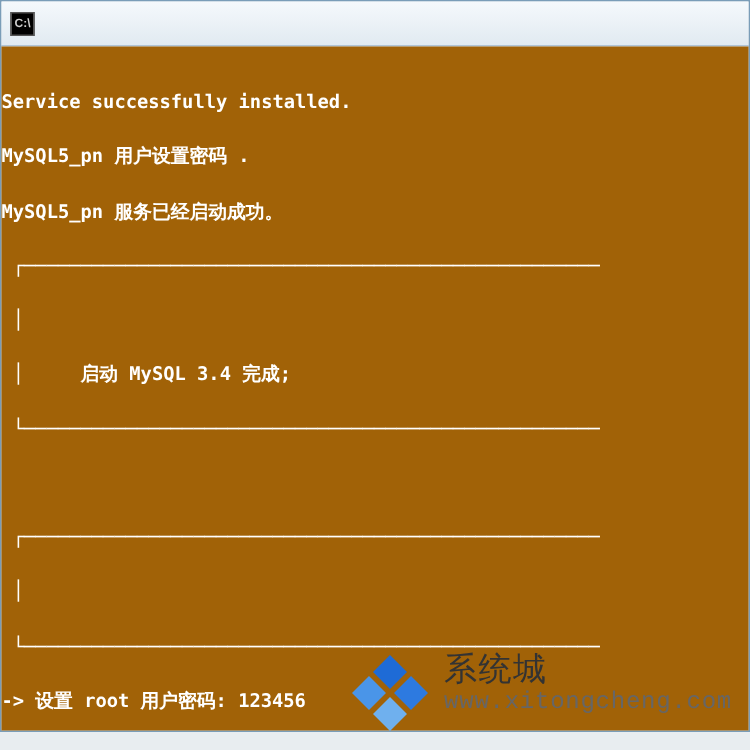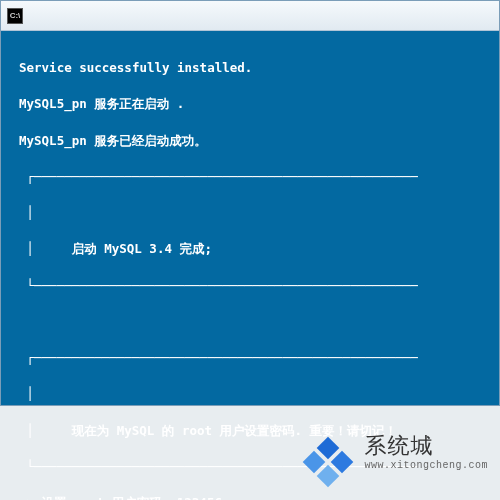--- a/index.html
+++ b/index.html
@@ -33,26 +33,26 @@
   border: 1px solid #555;
   margin-right: 6px;
   display: inline-flex;
   align-items: center;
   justify-content: center;
   color: #ccc;
   font-size: 8px;
   font-weight: bold;
 }
 .console {
-  background: #0369a1;
+  background: #a16207;
   color: #fff;
-  padding: 10px 18px;
+  padding: 10px 0;
   font-size: 12.5px;
   line-height: 1.45;
-  height: 374px;
+  height: 456px;
   white-space: pre;
   font-weight: bold;
   font-family: "NSimSun", "SimSun", "Consolas", monospace;
 }
 .console .line { white-space: pre; }
 .console .box-top, .console .box-bot {
   white-space: pre;
   letter-spacing: 0;
 }
 .watermark {
@@ -78,44 +78,43 @@
 .sq3 { left: 36px; top: 18px; background: #2d7ae0; }
 .sq4 { left: 22px; top: 32px; background: #6fb0ee; }
 .watermark .txt { line-height: 1.1; }
 .watermark .name {
   font-size: 22px;
   color: #333;
   font-weight: 500;
   letter-spacing: 1px;
 }
 .watermark .url {
-  font-size: 10px;
+  font-size: 16px;
   color: #666;
   letter-spacing: 0.5px;
 }
 </style>
 </head>
 <body>
 
 <div class="window">
   <div class="titlebar">
     <span class="cmd-icon">C:\</span>
   </div>
   <div class="console">
 <div class="line">Service successfully installed.</div>
-<div class="line">MySQL5_pn 服务正在启动 .</div>
+<div class="line">MySQL5_pn 用户设置密码 .</div>
 <div class="line">MySQL5_pn 服务已经启动成功。</div>
 <div class="box-top"> ┌───────────────────────────────────────────────────</div>
 <div class="line"> │</div>
 <div class="line"> │<span>     启动 MySQL 3.4 完成;</span></div>
 <div class="box-bot"> └───────────────────────────────────────────────────</div>
 <div class="line"> </div>
 <div class="box-top"> ┌───────────────────────────────────────────────────</div>
 <div class="line"> │</div>
-<div class="line"> │<span>     现在为 MySQL 的 root 用户设置密码. 重要！请切记！</span></div>
 <div class="box-bot"> └───────────────────────────────────────────────────</div>
 <div class="line">-&gt; 设置 root 用户密码: 123456</div>
 
 
 
 
 
 
 
 

